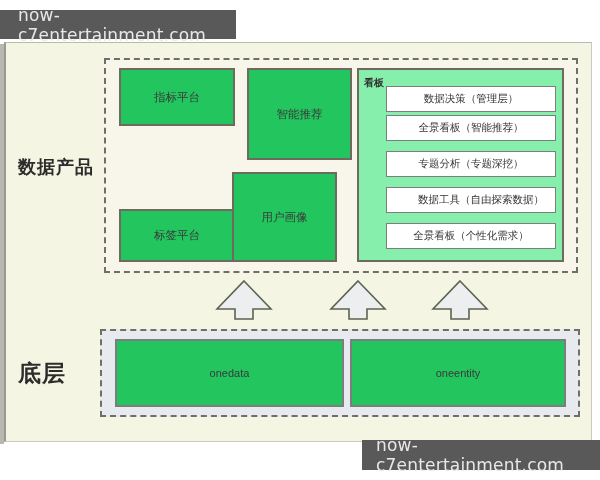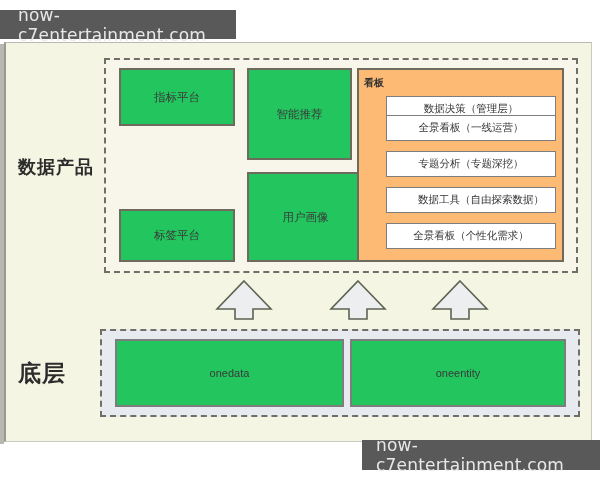--- a/index.html
+++ b/index.html
@@ -100,31 +100,31 @@
     line-height: 1.3;
   }
 
   
   #node-metric   { left: 119px; top: 68px;  width: 116px; height: 58px; }
   #node-behavior { left: 119px; top: 141px; width: 116px; height: 52px; }
   #node-tag      { left: 119px; top: 209px; width: 116px; height: 53px; }
 
   
   #node-recommend { left: 247px; top: 68px;  width: 105px; height: 92px; }
-  #node-portrait  { left: 247px; top: 172px; width: 117px; height: 90px; }
+  #node-portrait  { left: 232px; top: 172px; width: 105px; height: 90px; }
 
   
   #dashboard-group {
     position: absolute;
     left: 357px;
     top: 68px;
     width: 207px;
     height: 194px;
     box-sizing: border-box;
-    background: #fdba74;
+    background: #86efac;
     border: 2px solid #6f6a5e;
   }
   #dashboard-title {
     position: absolute;
     left: 5px;
     top: 6px;
     font-size: 10px;
     color: #2f2f2f;
     font-weight: bold;
     white-space: nowrap;
@@ -137,21 +137,21 @@
     box-sizing: border-box;
     background: #ffffff;
     border: 1.5px solid #7d7d7d;
     display: flex;
     align-items: center;
     justify-content: center;
     font-size: 10.5px;
     color: #333333;
     white-space: nowrap;
   }
-  .kanban-item.k0 { top: 26px; }
+  .kanban-item.k0 { top: 16px; }
   .kanban-item.k1 { top: 45px; }
   .kanban-item.k2 { top: 81px; }
   .kanban-item.k3 { top: 117px; padding-left: 20px; }
   .kanban-item.k4 { top: 153px; }
 
   
   #node-onedata   { left: 115px; top: 339px; width: 229px; height: 68px; border: 2px solid #7d7d7d; }
   #node-oneentity { left: 350px; top: 339px; width: 216px; height: 68px; border: 2px solid #7d7d7d; }
   #node-onedata, #node-oneentity { font-size: 11px; }
 
@@ -214,21 +214,21 @@
   <div class="node" id="node-tag">标签平台</div>
 
   <div class="node" id="node-recommend">智能推荐</div>
 
   <div class="node" id="node-portrait">用户画像</div>
 
   <div id="dashboard-group">
     <div id="dashboard-title">看板</div>
 
     <div class="kanban-item k0">数据决策（管理层）</div>
-    <div class="kanban-item k1">全景看板（一线运营）</div>
+    <div class="kanban-item k1">全景看板（智能推荐）</div>
     <div class="kanban-item k2">专题分析（专题深挖）</div>
     <div class="kanban-item k3">数据工具（自由探索数据）</div>
     <div class="kanban-item k4">全景看板（个性化需求）</div>
   </div>
 
   <svg class="arrow" id="arrow-1" viewBox="0 0 58 42">
     <polygon points="29,2 56,30 38,30 38,40 20,40 20,30 2,30" fill="#eceef0" stroke="#5d6352" stroke-width="1.6" stroke-linejoin="miter"></polygon>
   </svg>
 
   <svg class="arrow" id="arrow-2" viewBox="0 0 58 42">

